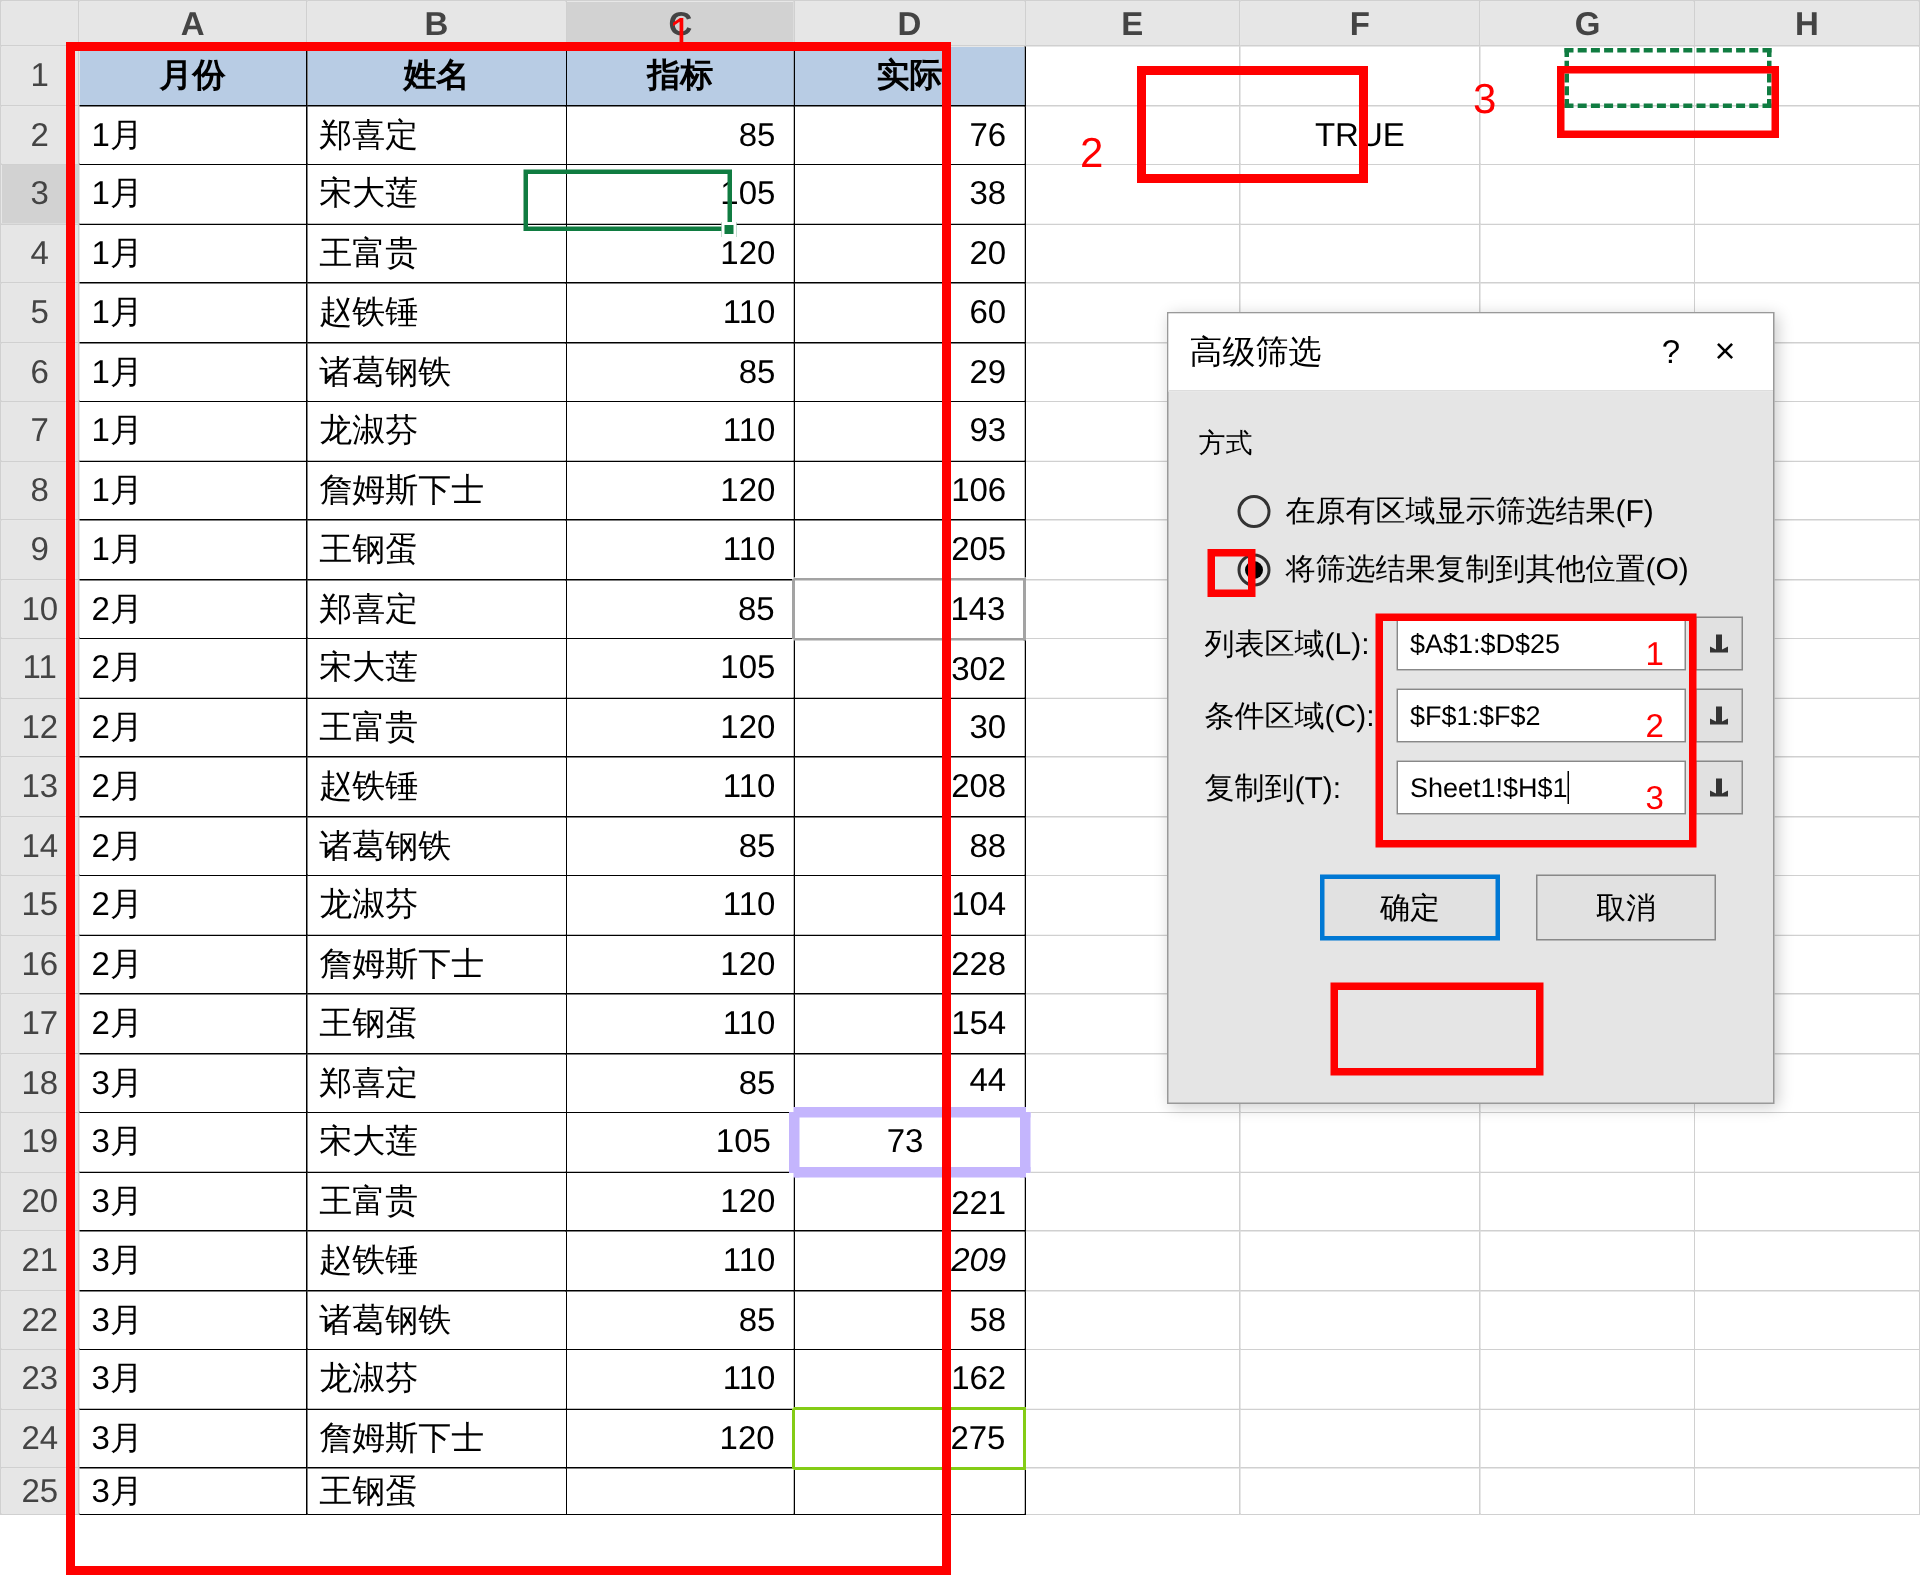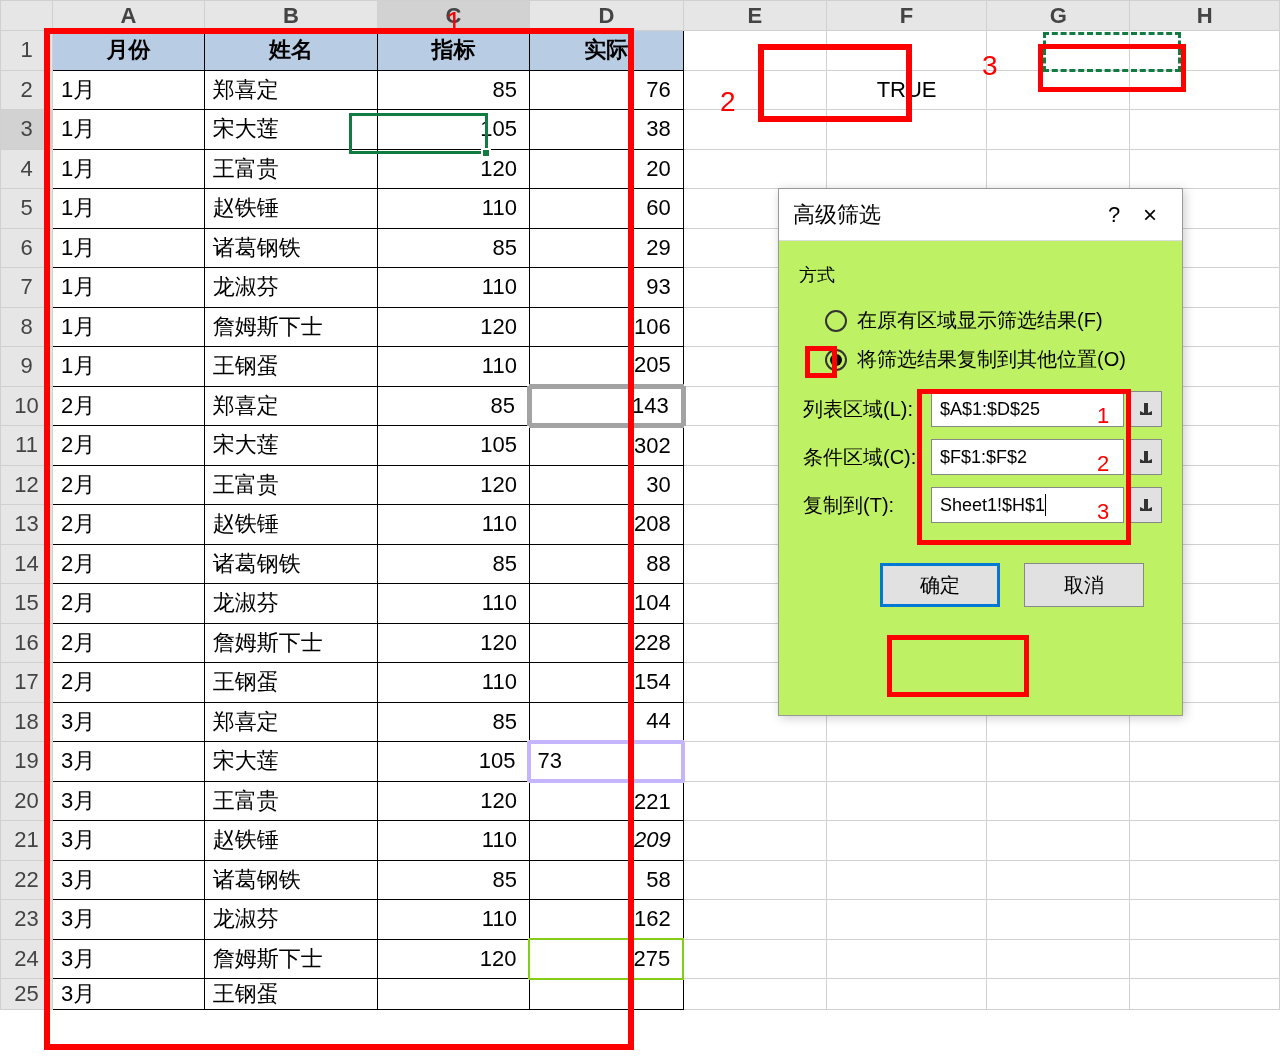--- a/index.html
+++ b/index.html
@@ -80,24 +80,24 @@
     position: absolute;
     border: 3px dashed #107c41;
     pointer-events: none;
     z-index: 40;
   }
 
   
   .dialog {
     position: absolute;
     left: 778px;
-    top: 188px;
+    top: 208px;
     width: 405px;
     height: 528px;
-    background: #bef264;
+    background: #e5e5e5;
     border: 1px solid #999;
     box-shadow: 2px 2px 10px rgba(0,0,0,0.2);
     z-index: 100;
     font-size: 20px;
   }
   .dlg-title {
     height: 52px;
     display: flex;
     align-items: center;
     padding: 0 14px;
@@ -342,21 +342,21 @@
         <td class="colG"></td>
         <td class="colH"></td>
       </tr>
     </tbody>
     <tbody>
       <tr>
         <td class="row-hdr">10</td>
         <td class="colA" style="border:1px solid #000;text-align:left;padding-left:8px;">2月</td>
         <td class="colB" style="border:1px solid #000;text-align:left;padding-left:8px;">郑喜定</td>
         <td class="colC" style="border:1px solid #000;text-align:right;padding-right:12px;">85</td>
-        <td class="colD" style="border:5px solid #a3a3a3;text-align:right;padding-right:12px;">143</td>
+        <td class="colD" style="border:2px solid #a3a3a3;text-align:right;padding-right:12px;">143</td>
         <td class="colE"></td>
         <td class="colF"></td>
         <td class="colG"></td>
         <td class="colH"></td>
       </tr>
     </tbody>
     <tbody>
       <tr>
         <td class="row-hdr">11</td>
         <td class="colA" style="border:1px solid #000;text-align:left;padding-left:8px;">2月</td>
@@ -459,21 +459,21 @@
         <td class="colG"></td>
         <td class="colH"></td>
       </tr>
     </tbody>
     <tbody>
       <tr>
         <td class="row-hdr">19</td>
         <td class="colA" style="border:1px solid #000;text-align:left;padding-left:8px;">3月</td>
         <td class="colB" style="border:1px solid #000;text-align:left;padding-left:8px;">宋大莲</td>
         <td class="colC" style="border:1px solid #000;text-align:right;padding-right:12px;">105</td>
-        <td class="colD" style="border:4px solid #c4b5fd;text-align:left;padding-right:12px;">73</td>
+        <td class="colD" style="border:7px solid #c4b5fd;text-align:center;padding-right:12px;">73</td>
         <td class="colE"></td>
         <td class="colF"></td>
         <td class="colG"></td>
         <td class="colH"></td>
       </tr>
     </tbody>
     <tbody>
       <tr>
         <td class="row-hdr">20</td>
         <td class="colA" style="border:1px solid #000;text-align:left;padding-left:8px;">3月</td>

